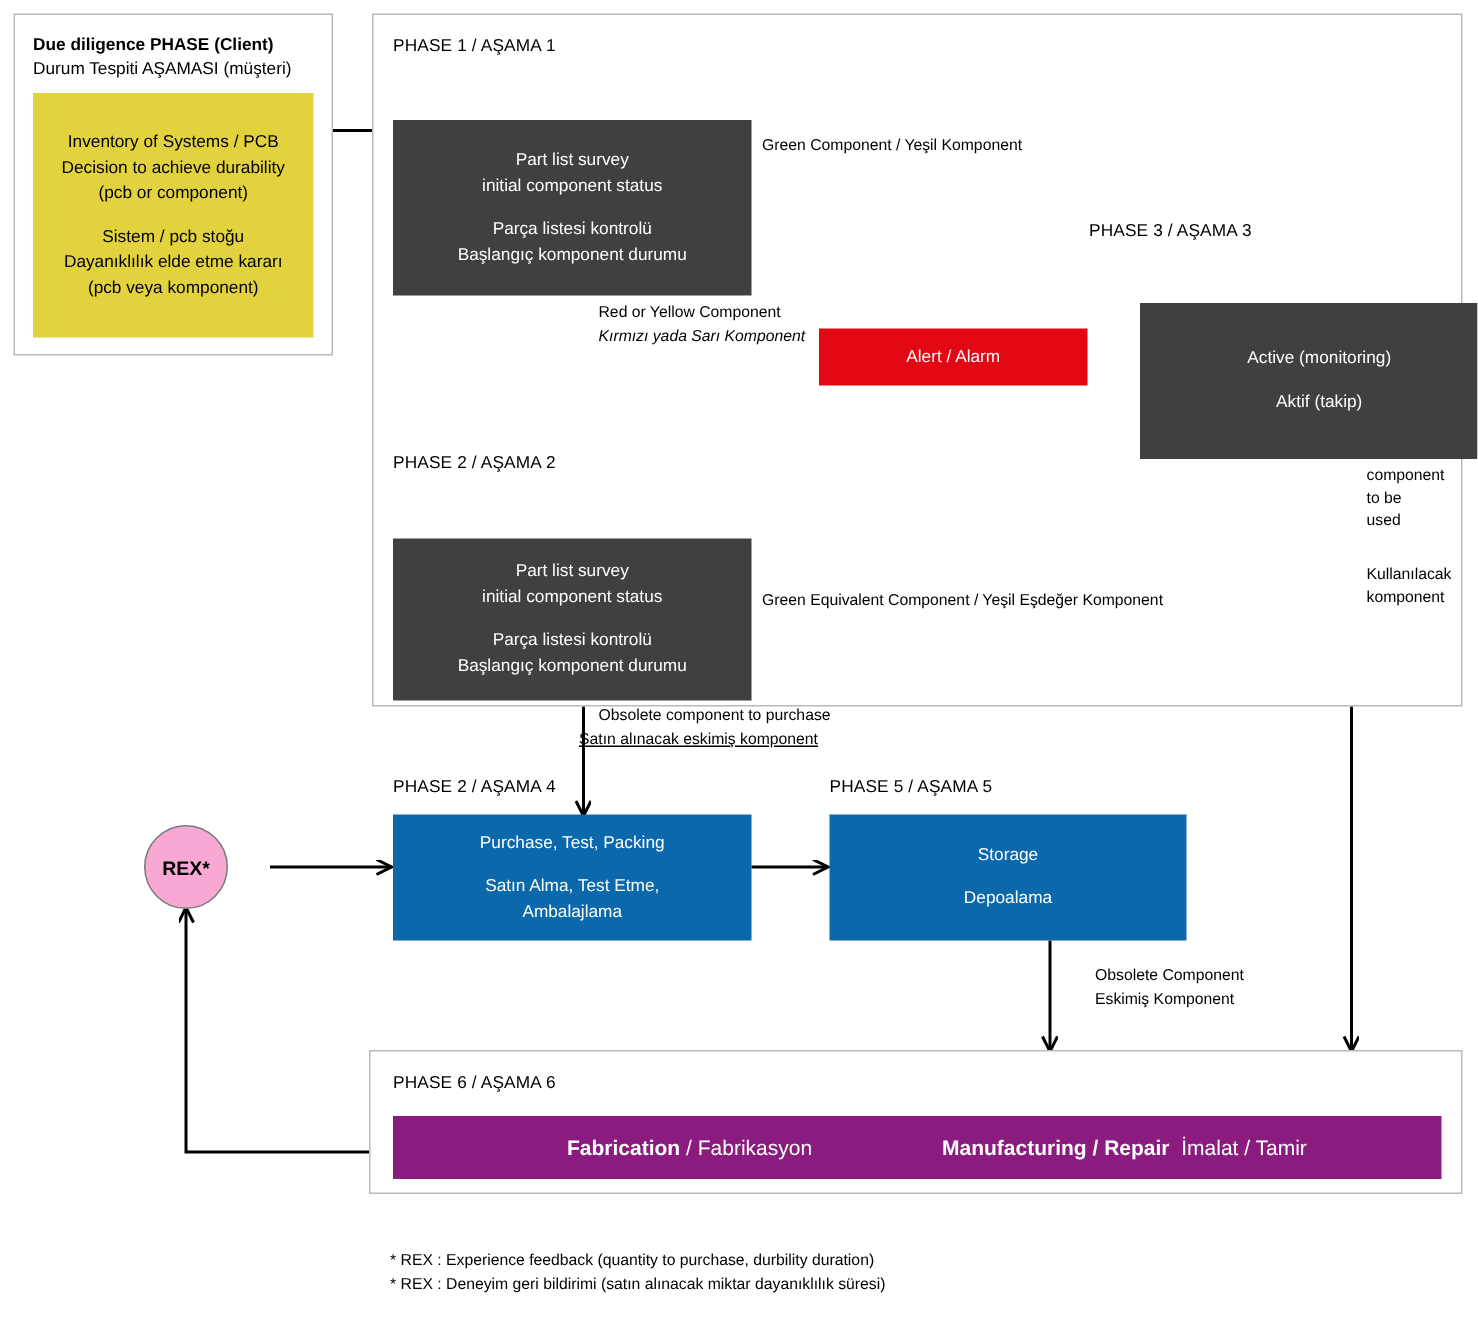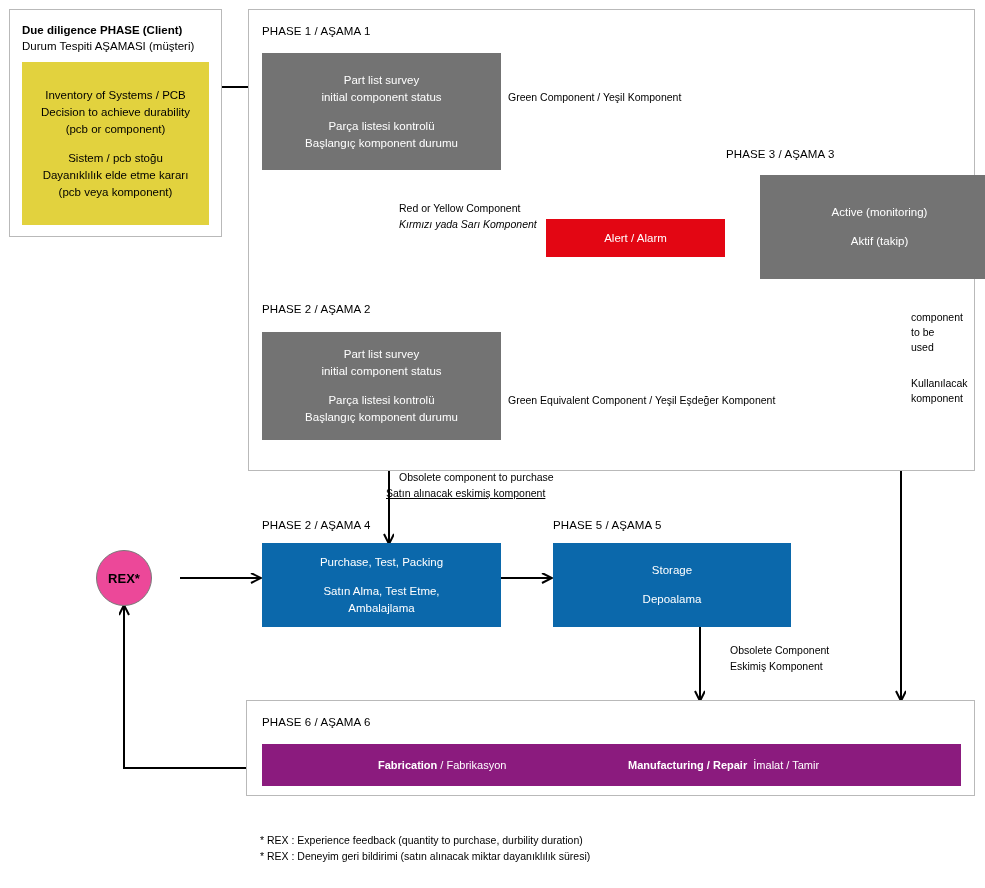--- a/index.html
+++ b/index.html
@@ -41,21 +41,21 @@
     text-align: center;
     color: #ffffff;
     font-size: 11.5px;
     line-height: 17px;
   }
   .box .gap { height: 12px; }
   .box-yellow {
     background: #e2d23e;
     color: #000000;
   }
-  .box-green { background: #737373; }
+  .box-green { background: #404040; margin-top: 27px; }
   .box-blue  { background: #0b68ab; }
   .box-red   { background: #e30613; }
   .box-purple{ background: #8b1b7e; }
   .heading {
     position: absolute;
     font-size: 11.5px;
     line-height: 16px;
     white-space: nowrap;
   }
   .heading b { font-weight: bold; }
@@ -71,21 +71,21 @@
     font-size: 10.5px;
     line-height: 15px;
     white-space: nowrap;
   }
   .rex {
     position: absolute;
     width: 56px;
     height: 56px;
     border-radius: 50%;
     border: 1px solid #7a7a7a;
-    background: #ec4899;
+    background: #f9a8d4;
     display: flex;
     align-items: center;
     justify-content: center;
     font-size: 13px;
     font-weight: bold;
     box-sizing: border-box;
   }
   svg.lines {
     position: absolute;
     left: 0; top: 0;
@@ -97,21 +97,21 @@
     stroke: #000000;
     stroke-width: 2;
     fill: none;
   }
   .p6-inner {
     position: absolute;
     box-sizing: border-box;
     display: flex;
     align-items: center;
     color: #ffffff;
-    font-size: 11px;
+    font-size: 14px;
     padding-left: 19px;
   }
   .p6-seg { position: absolute; white-space: nowrap; }
   .p6-seg b { font-weight: bold; }
 </style>
 </head>
 <body>
 
 <div id="canvas">
 

